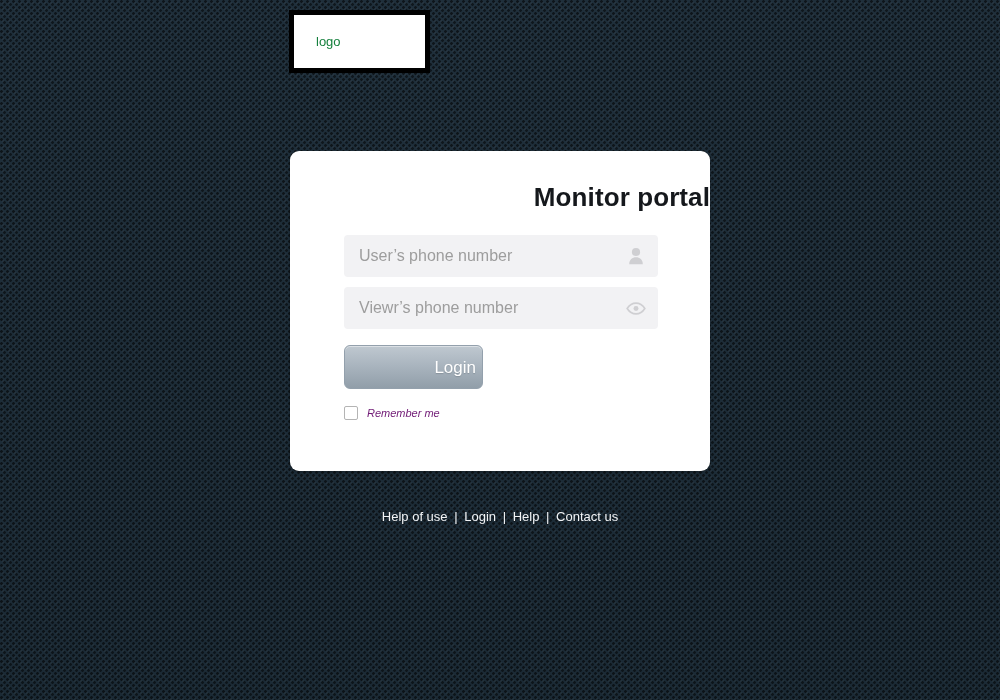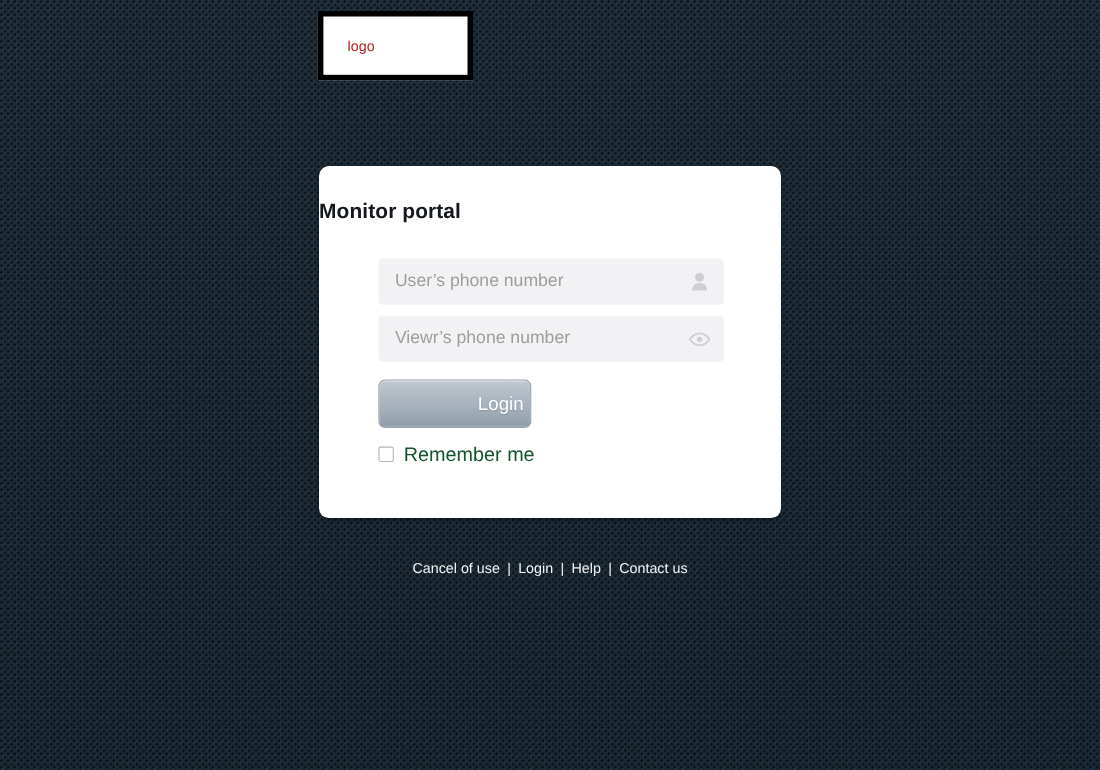--- a/index.html
+++ b/index.html
@@ -39,21 +39,21 @@
     height: 63px;
     background: #ffffff;
     border: 5px solid #000000;
     box-sizing: border-box;
     display: flex;
     align-items: center;
   }
   #logo-text {
     margin-left: 22px;
     font-size: 13px;
-    color: #b91c1c;
+    color: #15803d;
     line-height: 1;
   }
 
   
   #login-card {
     position: absolute;
     left: 290px;
     top: 151px;
     width: 420px;
     height: 320px;
@@ -61,22 +61,22 @@
     border-radius: 9px;
     box-sizing: border-box;
     box-shadow: 0 1px 3px rgba(0,0,0,0.35);
   }
 
   #card-title {
     position: absolute;
     left: 0;
     top: 31px;
     width: 420px;
-    text-align: left;
-    font-size: 19px;
+    text-align: right;
+    font-size: 26px;
     font-weight: bold;
     color: #15181c;
     letter-spacing: 0.1px;
   }
 
   
   .field-row {
     position: absolute;
     left: 54px;
     width: 314px;
@@ -150,22 +150,23 @@
     width: 14px;
     height: 14px;
     border: 1.5px solid #b4b4b4;
     border-radius: 2px;
     background: #ffffff;
     box-sizing: border-box;
     cursor: pointer;
   }
   #remember-label {
     margin-left: 9px;
-    font-size: 18px;
-    color: #14532d;
+    font-size: 11px;
+    color: #701a75;
+    font-style: italic;
   }
 
   
   #footer-links {
     position: absolute;
     left: 0;
     top: 509px;
     width: 1000px;
     text-align: center;
     font-size: 13px;
@@ -218,21 +219,21 @@
 
 
     <div id="remember-row">
       <span id="remember-checkbox"></span>
       <span id="remember-label">Remember me</span>
     </div>
 
   </div>
 
   <div id="footer-links">
-    <span class="flink">Cancel of use</span>
+    <span class="flink">Help of use</span>
     <span class="fsep">|</span>
     <span class="flink">Login</span>
     <span class="fsep">|</span>
     <span class="flink">Help</span>
     <span class="fsep">|</span>
     <span class="flink">Contact us</span>
   </div>
 
 </div>
 

